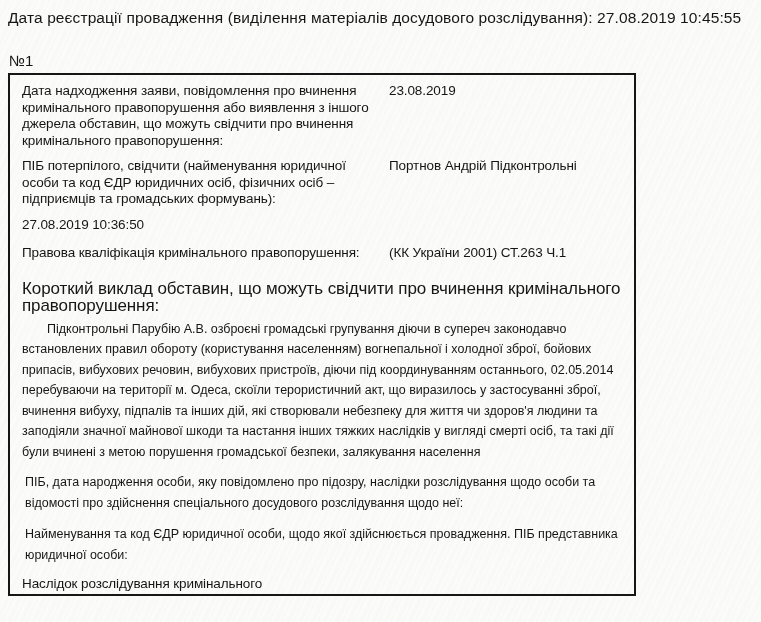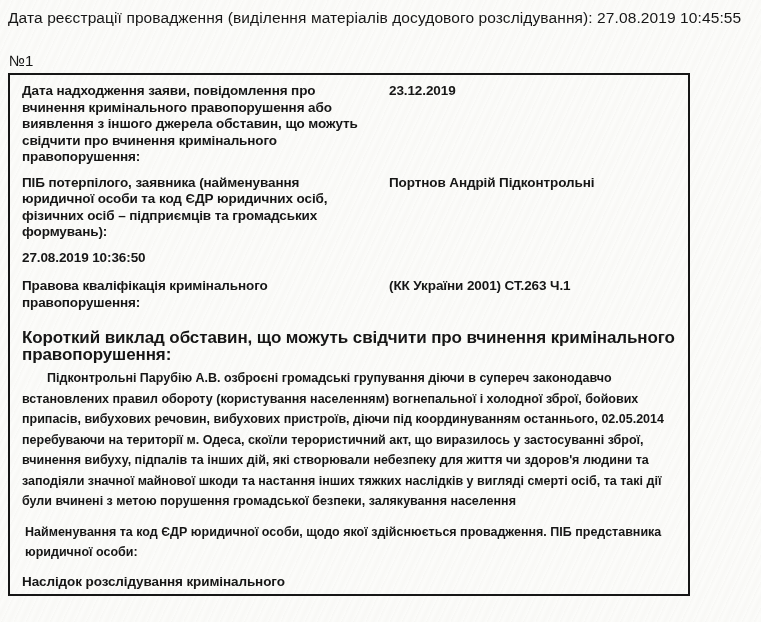--- a/index.html
+++ b/index.html
@@ -41,27 +41,26 @@
     margin: 0 0 24px 0;
     font-weight: 400;
   }
   .case-number {
     font-size: 15px;
     line-height: 18px;
     margin: 0 0 3px 1px;
   }
   .record-table {
     box-sizing: border-box;
-    width: 682px;
+    width: 628px;
     height: 523px;
     border: 2px solid #161616;
     padding: 8px 12px 0 12px;
     overflow: hidden;
     background: transparent;
-    font-weight: bold;
   }
   .field-row {
     display: grid;
     grid-template-columns: 367px 1fr;
     column-gap: 0;
     font-size: 13.5px;
     line-height: 16.5px;
     margin-bottom: 9px;
   }
   .field-row.gap-md { margin-bottom: 12px; }
@@ -107,40 +106,41 @@
 <div class="doc">
 
   <p class="doc-title">Дата реєстрації провадження (виділення матеріалів досудового розслідування): 27.08.2019 10:45:55</p>
 
   <p class="case-number">№1</p>
 
   <div class="record-table">
 
     <div class="field-row">
       <div class="field-label">Дата надходження заяви, повідомлення про вчинення кримінального правопорушення або виявлення з іншого джерела обставин, що можуть свідчити про вчинення кримінального правопорушення:</div>
-      <div class="field-value">23.12.2019</div>
+      <div class="field-value">23.08.2019</div>
     </div>
 
     <div class="field-row">
-      <div class="field-label">ПІБ потерпілого, заявника (найменування юридичної особи та код ЄДР юридичних осіб, фізичних осіб – підприємців та громадських формувань):</div>
+      <div class="field-label">ПІБ потерпілого, свідчити (найменування юридичної особи та код ЄДР юридичних осіб, фізичних осіб – підприємців та громадських формувань):</div>
       <div class="field-value">Портнов Андрій Підконтрольні</div>
     </div>
 
     <div class="field-row gap-md">
       <div class="field-value">27.08.2019 10:36:50</div>
     </div>
 
     <div class="field-row gap-lg">
       <div class="field-label">Правова кваліфікація кримінального правопорушення:</div>
       <div class="field-value">(КК України 2001) СТ.263 Ч.1</div>
     </div>
 
     <div class="summary-heading">Короткий виклад обставин, що можуть свідчити про вчинення кримінального правопорушення:</div>
 
     <div class="summary-text">Підконтрольні Парубію А.В. озброєні громадські групування діючи в супереч законодавчо встановлених правил обороту (користування населенням) вогнепальної і холодної зброї, бойових припасів, вибухових речовин, вибухових пристроїв, діючи під координуванням останнього, 02.05.2014 перебуваючи на території м. Одеса, скоїли терористичний акт, що виразилось у застосуванні зброї, вчинення вибуху, підпалів та інших дій, які створювали небезпеку для життя чи здоров'я людини та заподіяли значної майнової шкоди та настання інших тяжких наслідків у вигляді смерті осіб, та такі дії були вчинені з метою порушення громадської безпеки, залякування населення</div>
 
+    <div class="section-label indent gap-md">ПІБ, дата народження особи, яку повідомлено про підозру, наслідки розслідування щодо особи та відомості про здійснення спеціального досудового розслідування щодо неї:</div>
 
     <div class="section-label indent gap-md">Найменування та код ЄДР юридичної особи, щодо якої здійснюється провадження. ПІБ представника юридичної особи:</div>
 
     <div class="result-label">Наслідок розслідування кримінального правопорушення:</div>
 
   </div>
 </div>
 
 </body></html>

